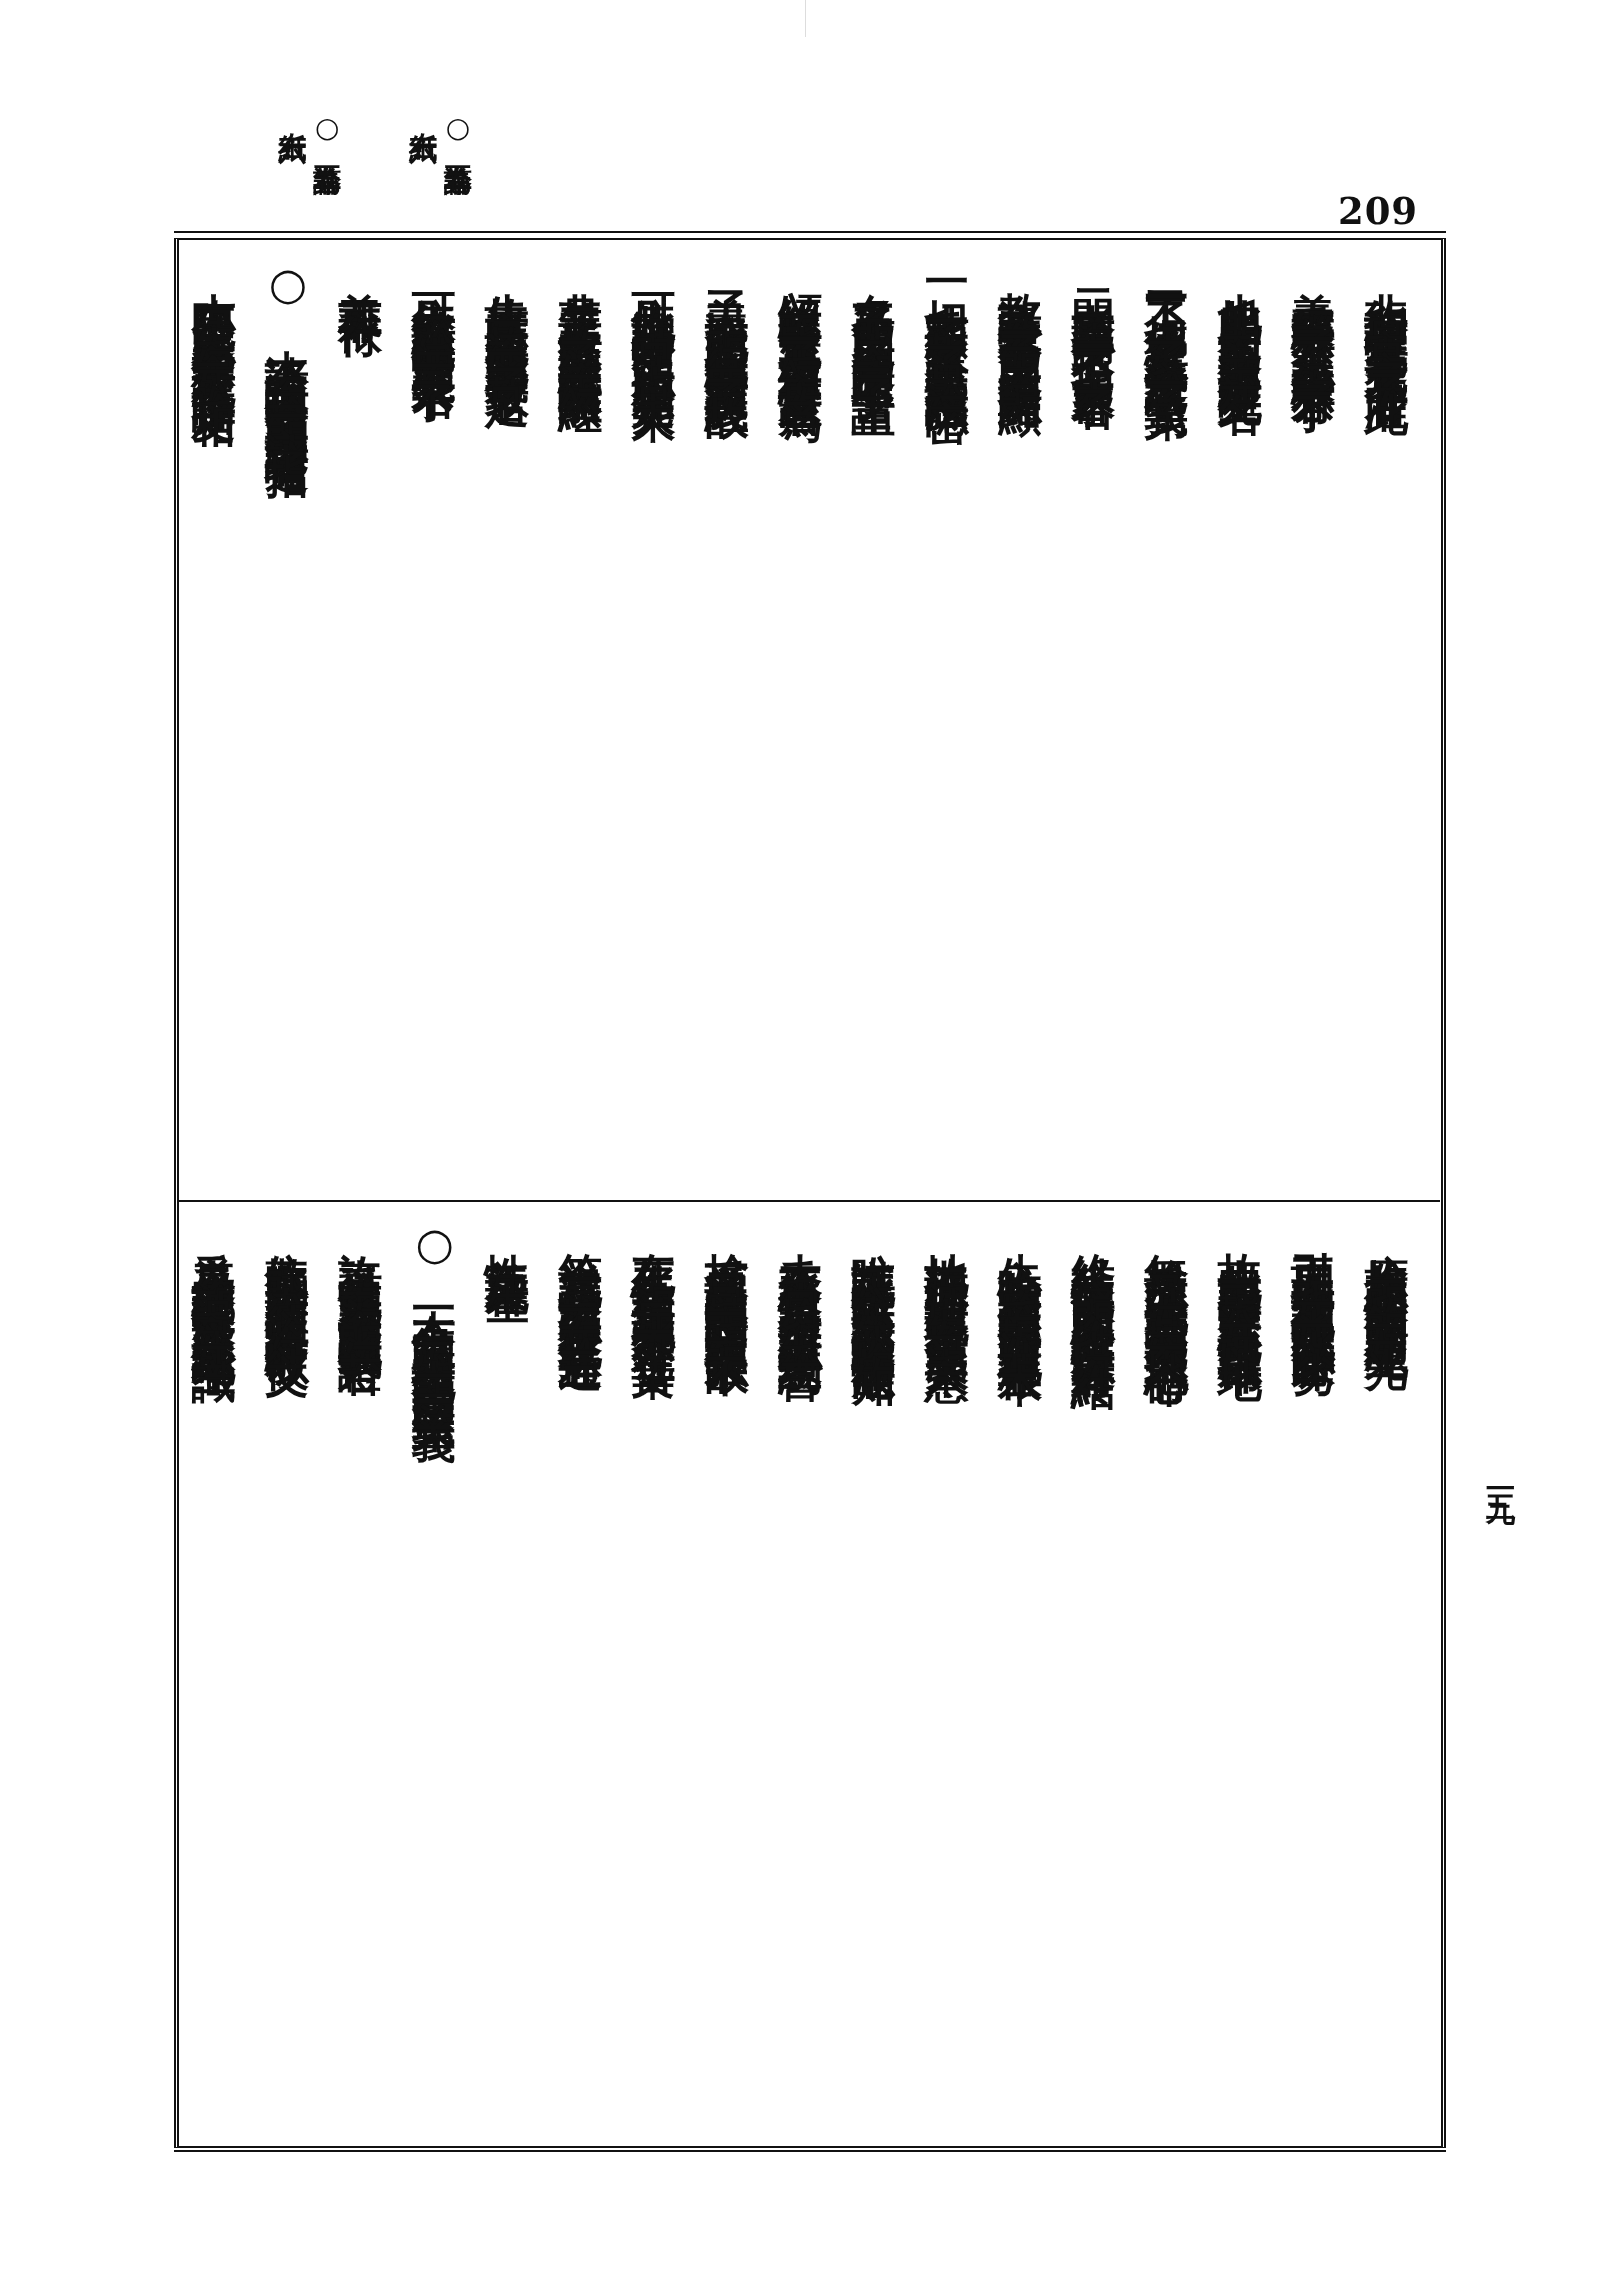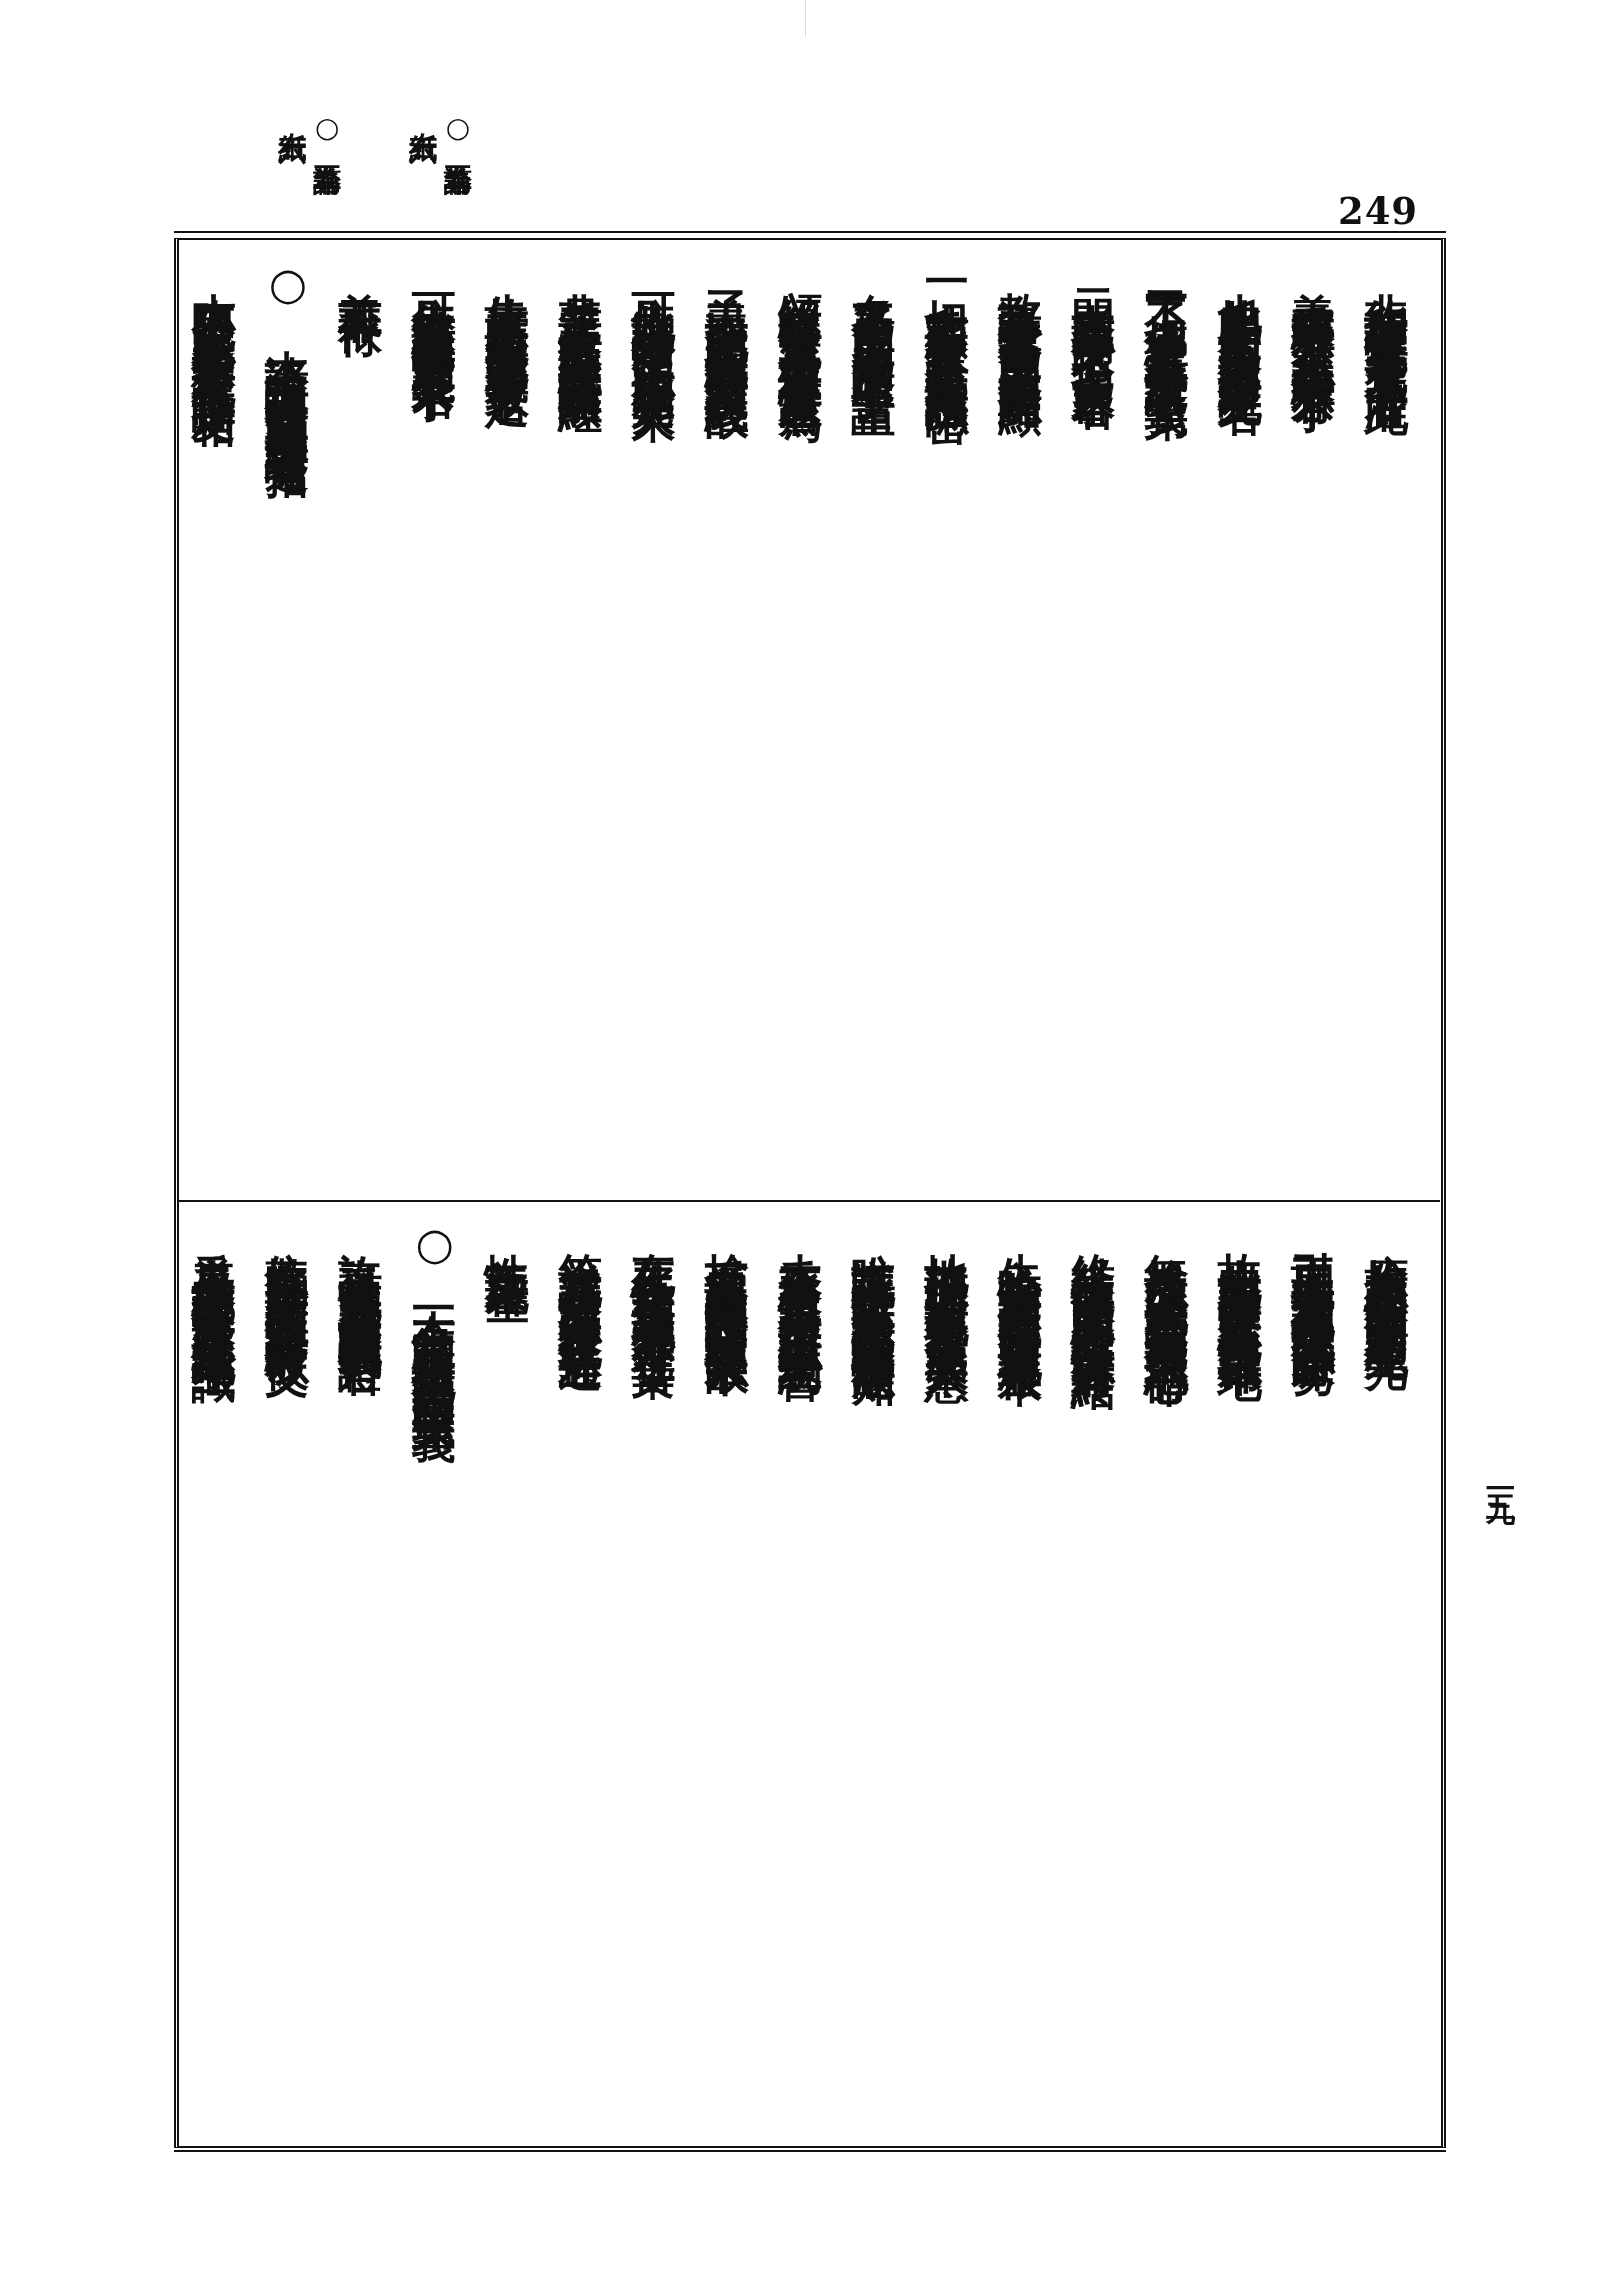--- a/index.html
+++ b/index.html
@@ -56,21 +56,21 @@
   <div class="margin-note">
     <div class="col">○論第五卷</div>
     <div class="col">六紙右</div>
   </div>
   <div class="margin-note">
     <div class="col">○論第五卷</div>
     <div class="col">六紙右</div>
   </div>
 </div>
 
-<div class="page-number">249</div>
+<div class="page-number">209</div>
 
 <div class="frame-outer-top"></div>
 <div class="frame"></div>
 <div class="frame-outer-bottom"></div>
 
 <div class="register top">
   <div class="column">非約所詮理是究竟非是究竟名了不了若准此</div>
   <div class="column">義大乘經中亦有了不了義小乘經中亦有了不了</div>
   <div class="column">也此上四門初門爲令衆生捨邪歸正離生死名</div>
   <div class="column">了不了一切佛經皆名了義外道所說名不了義第</div>

